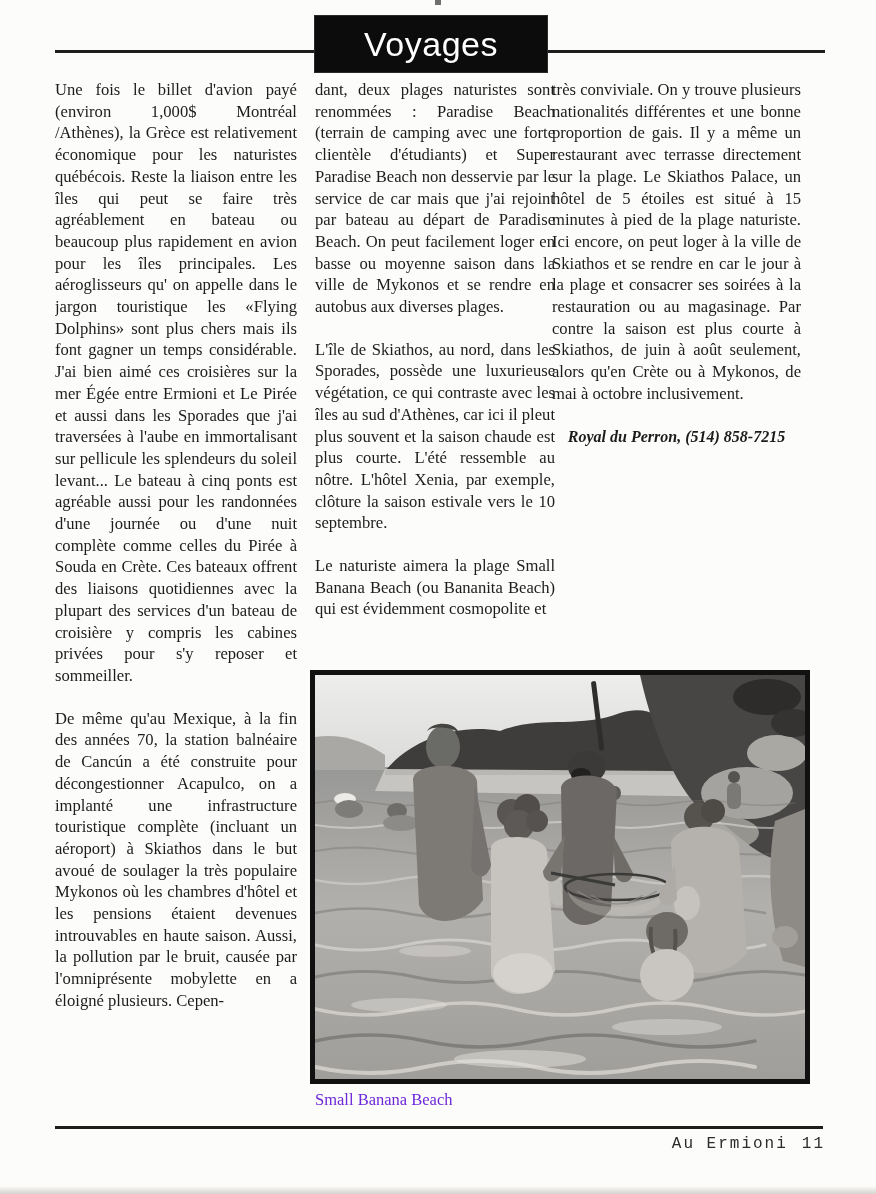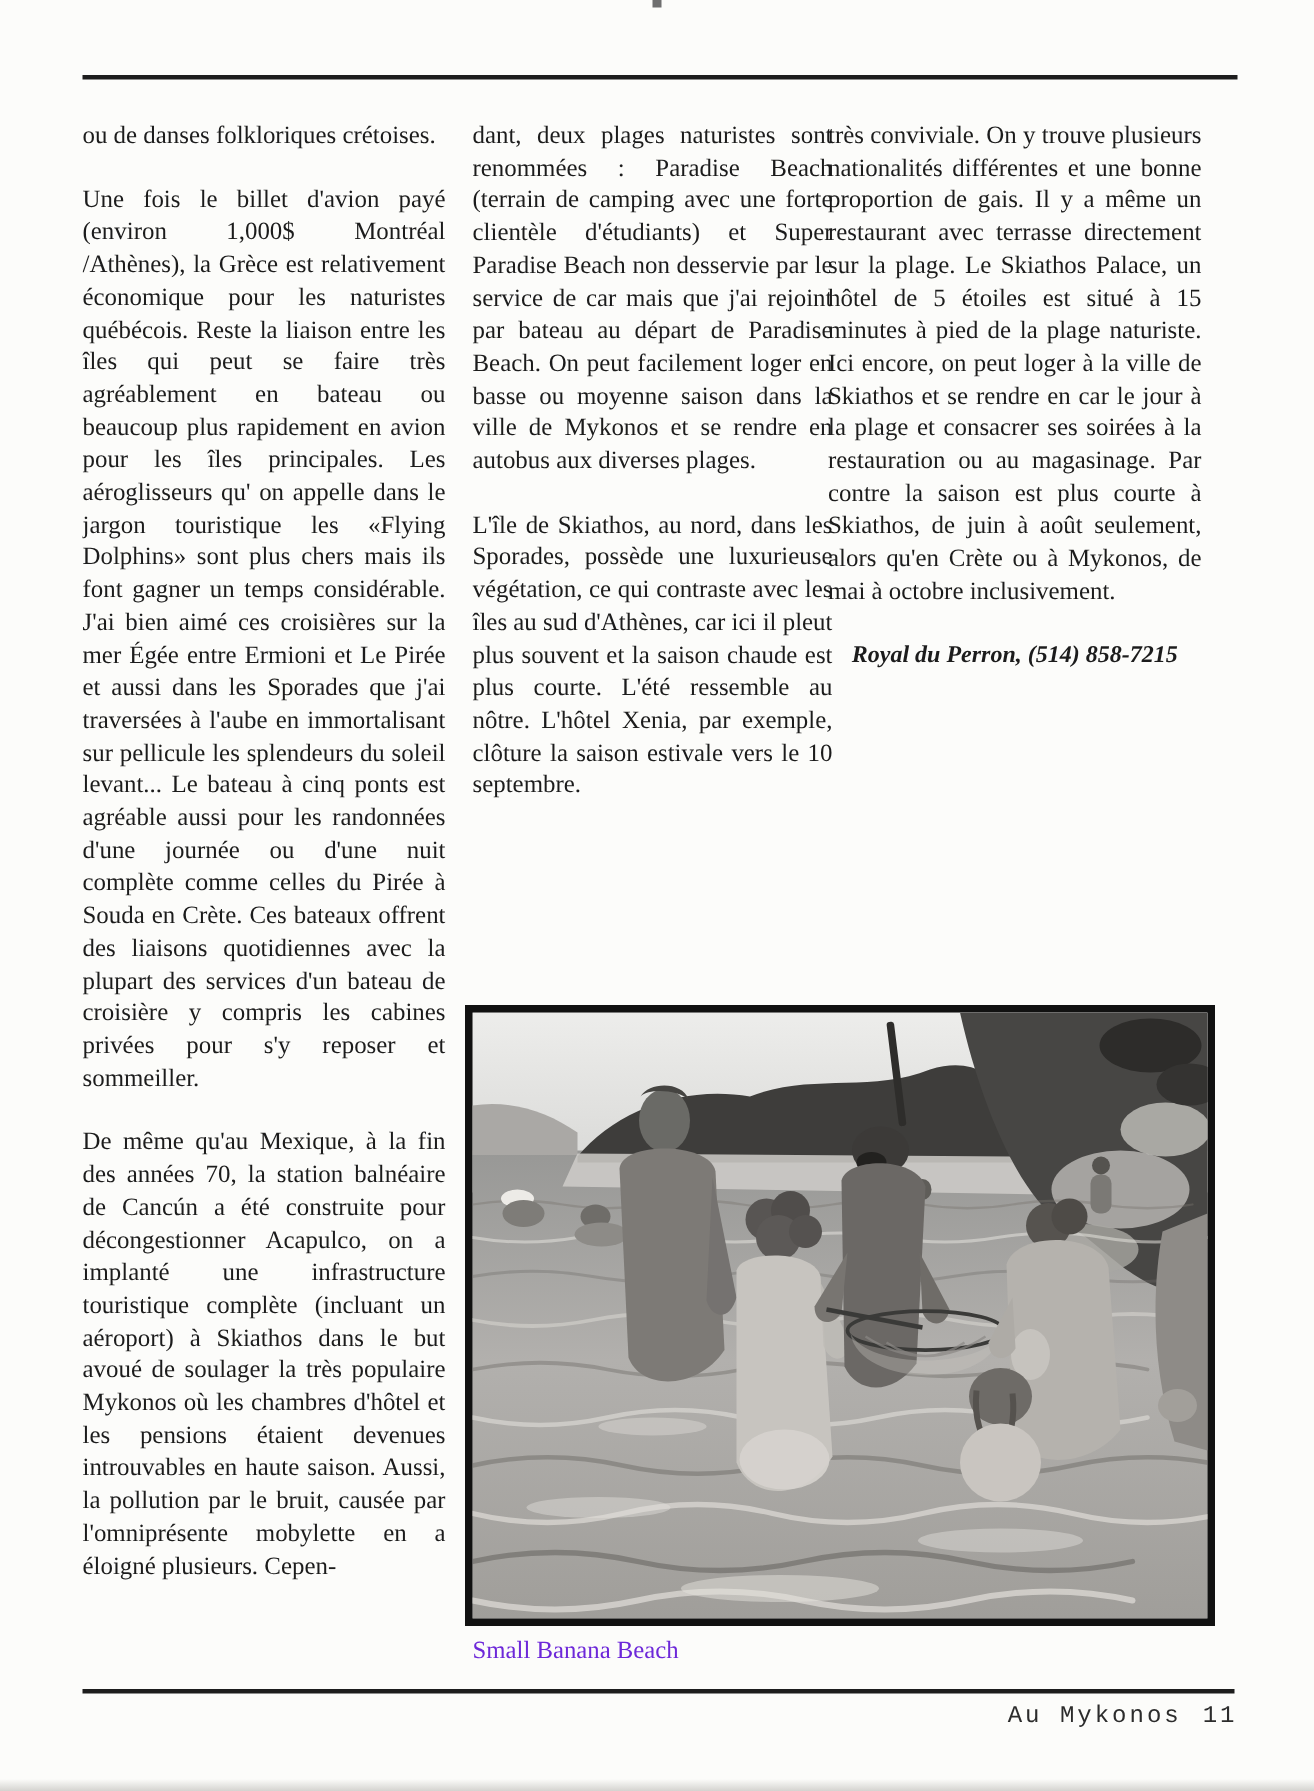--- a/index.html
+++ b/index.html
@@ -69,30 +69,33 @@
     background:linear-gradient(#fcfcfa,#c7c5c1);opacity:.75;
   }
 </style>
 </head>
 <body>
 
 <div class="page">
 
   <div class="top-tick"></div>
   <div class="header-rule"></div>
+  <div class="header-box">
+    <span>Voyages</span>
+  </div>
 
   <div class="col col1">
-    <p>ou de danses folkloriques crétoises.</p>
     <p>Une fois le billet d'avion payé (environ 1,000$ Montréal /Athènes), la Grèce est relativement économique pour les naturistes québécois. Reste la liaison entre les îles qui peut se faire très agréablement en bateau ou beaucoup plus rapidement en avion pour les îles principales. Les aéroglisseurs qu' on appelle dans le jargon touristique les «Flying Dolphins» sont plus chers mais ils font gagner un temps considérable. J'ai bien aimé ces croisières sur la mer Égée entre Ermioni et Le Pirée et aussi dans les Sporades que j'ai traversées à l'aube en immortalisant sur pellicule les splendeurs du soleil levant... Le bateau à cinq ponts est agréable aussi pour les randonnées d'une journée ou d'une nuit complète comme celles du Pirée à Souda en Crète. Ces bateaux offrent des liaisons quotidiennes avec la plupart des services d'un bateau de croisière y compris les cabines privées pour s'y reposer et sommeiller.</p>
     <p>De même qu'au Mexique, à la fin des années 70, la station balnéaire de Cancún a été construite pour décongestionner Acapulco, on a implanté une infrastructure touristique complète (incluant un aéroport) à Skiathos dans le but avoué de soulager la très populaire Mykonos où les chambres d'hôtel et les pensions étaient devenues introuvables en haute saison. Aussi, la pollution par le bruit, causée par l'omniprésente mobylette en a éloigné plusieurs. Cepen-</p>
   </div>
 
   <div class="col col2">
     <p>dant, deux plages naturistes sont renommées : Paradise Beach (terrain de camping avec une forte clientèle d'étudiants) et Super Paradise Beach non desservie par le service de car mais que j'ai rejoint par bateau au départ de Paradise Beach. On peut facilement loger en basse ou moyenne saison dans la ville de Mykonos et se rendre en autobus aux diverses plages.</p>
     <p>L'île de Skiathos, au nord, dans les Sporades, possède une luxurieuse végétation, ce qui contraste avec les îles au sud d'Athènes, car ici il pleut plus souvent et la saison chaude est plus courte. L'été ressemble au nôtre. L'hôtel Xenia, par exemple, clôture la saison estivale vers le 10 septembre.</p>
+    <p>Le naturiste aimera la plage Small Banana Beach (ou Bananita Beach) qui est évidemment cosmopolite et</p>
   </div>
 
   <div class="col col3">
     <p>très conviviale. On y trouve plusieurs nationalités différentes et une bonne proportion de gais. Il y a même un restaurant avec terrasse directement sur la plage. Le Skiathos Palace, un hôtel de 5 étoiles est situé à 15 minutes à pied de la plage naturiste. Ici encore, on peut loger à la ville de Skiathos et se rendre en car le jour à la plage et consacrer ses soirées à la restauration ou au magasinage. Par contre la saison est plus courte à Skiathos, de juin à août seulement, alors qu'en Crète ou à Mykonos, de mai à octobre inclusivement.</p>
     <p class="byline">Royal du Perron, (514) 858-7215</p>
   </div>
 
   <figure class="photo">
     <svg width="490" height="404" viewBox="0 0 490 404">
       <defs>
@@ -207,17 +210,17 @@
         <ellipse cx="352" cy="352" rx="55" ry="8" opacity="0.45"></ellipse>
         <ellipse cx="120" cy="276" rx="36" ry="6" opacity="0.4"></ellipse>
       </g>
     </svg>
   </figure>
 
   <div class="caption">Small Banana Beach</div>
 
   <div class="footer-rule"></div>
   <div class="footer">
-    <span>Au Mykonos</span><span class="pagenum">11</span>
+    <span>Au Ermioni</span><span class="pagenum">11</span>
   </div>
 
   <div class="bottom-smudge"></div>
 </div>
 
 </body></html>

